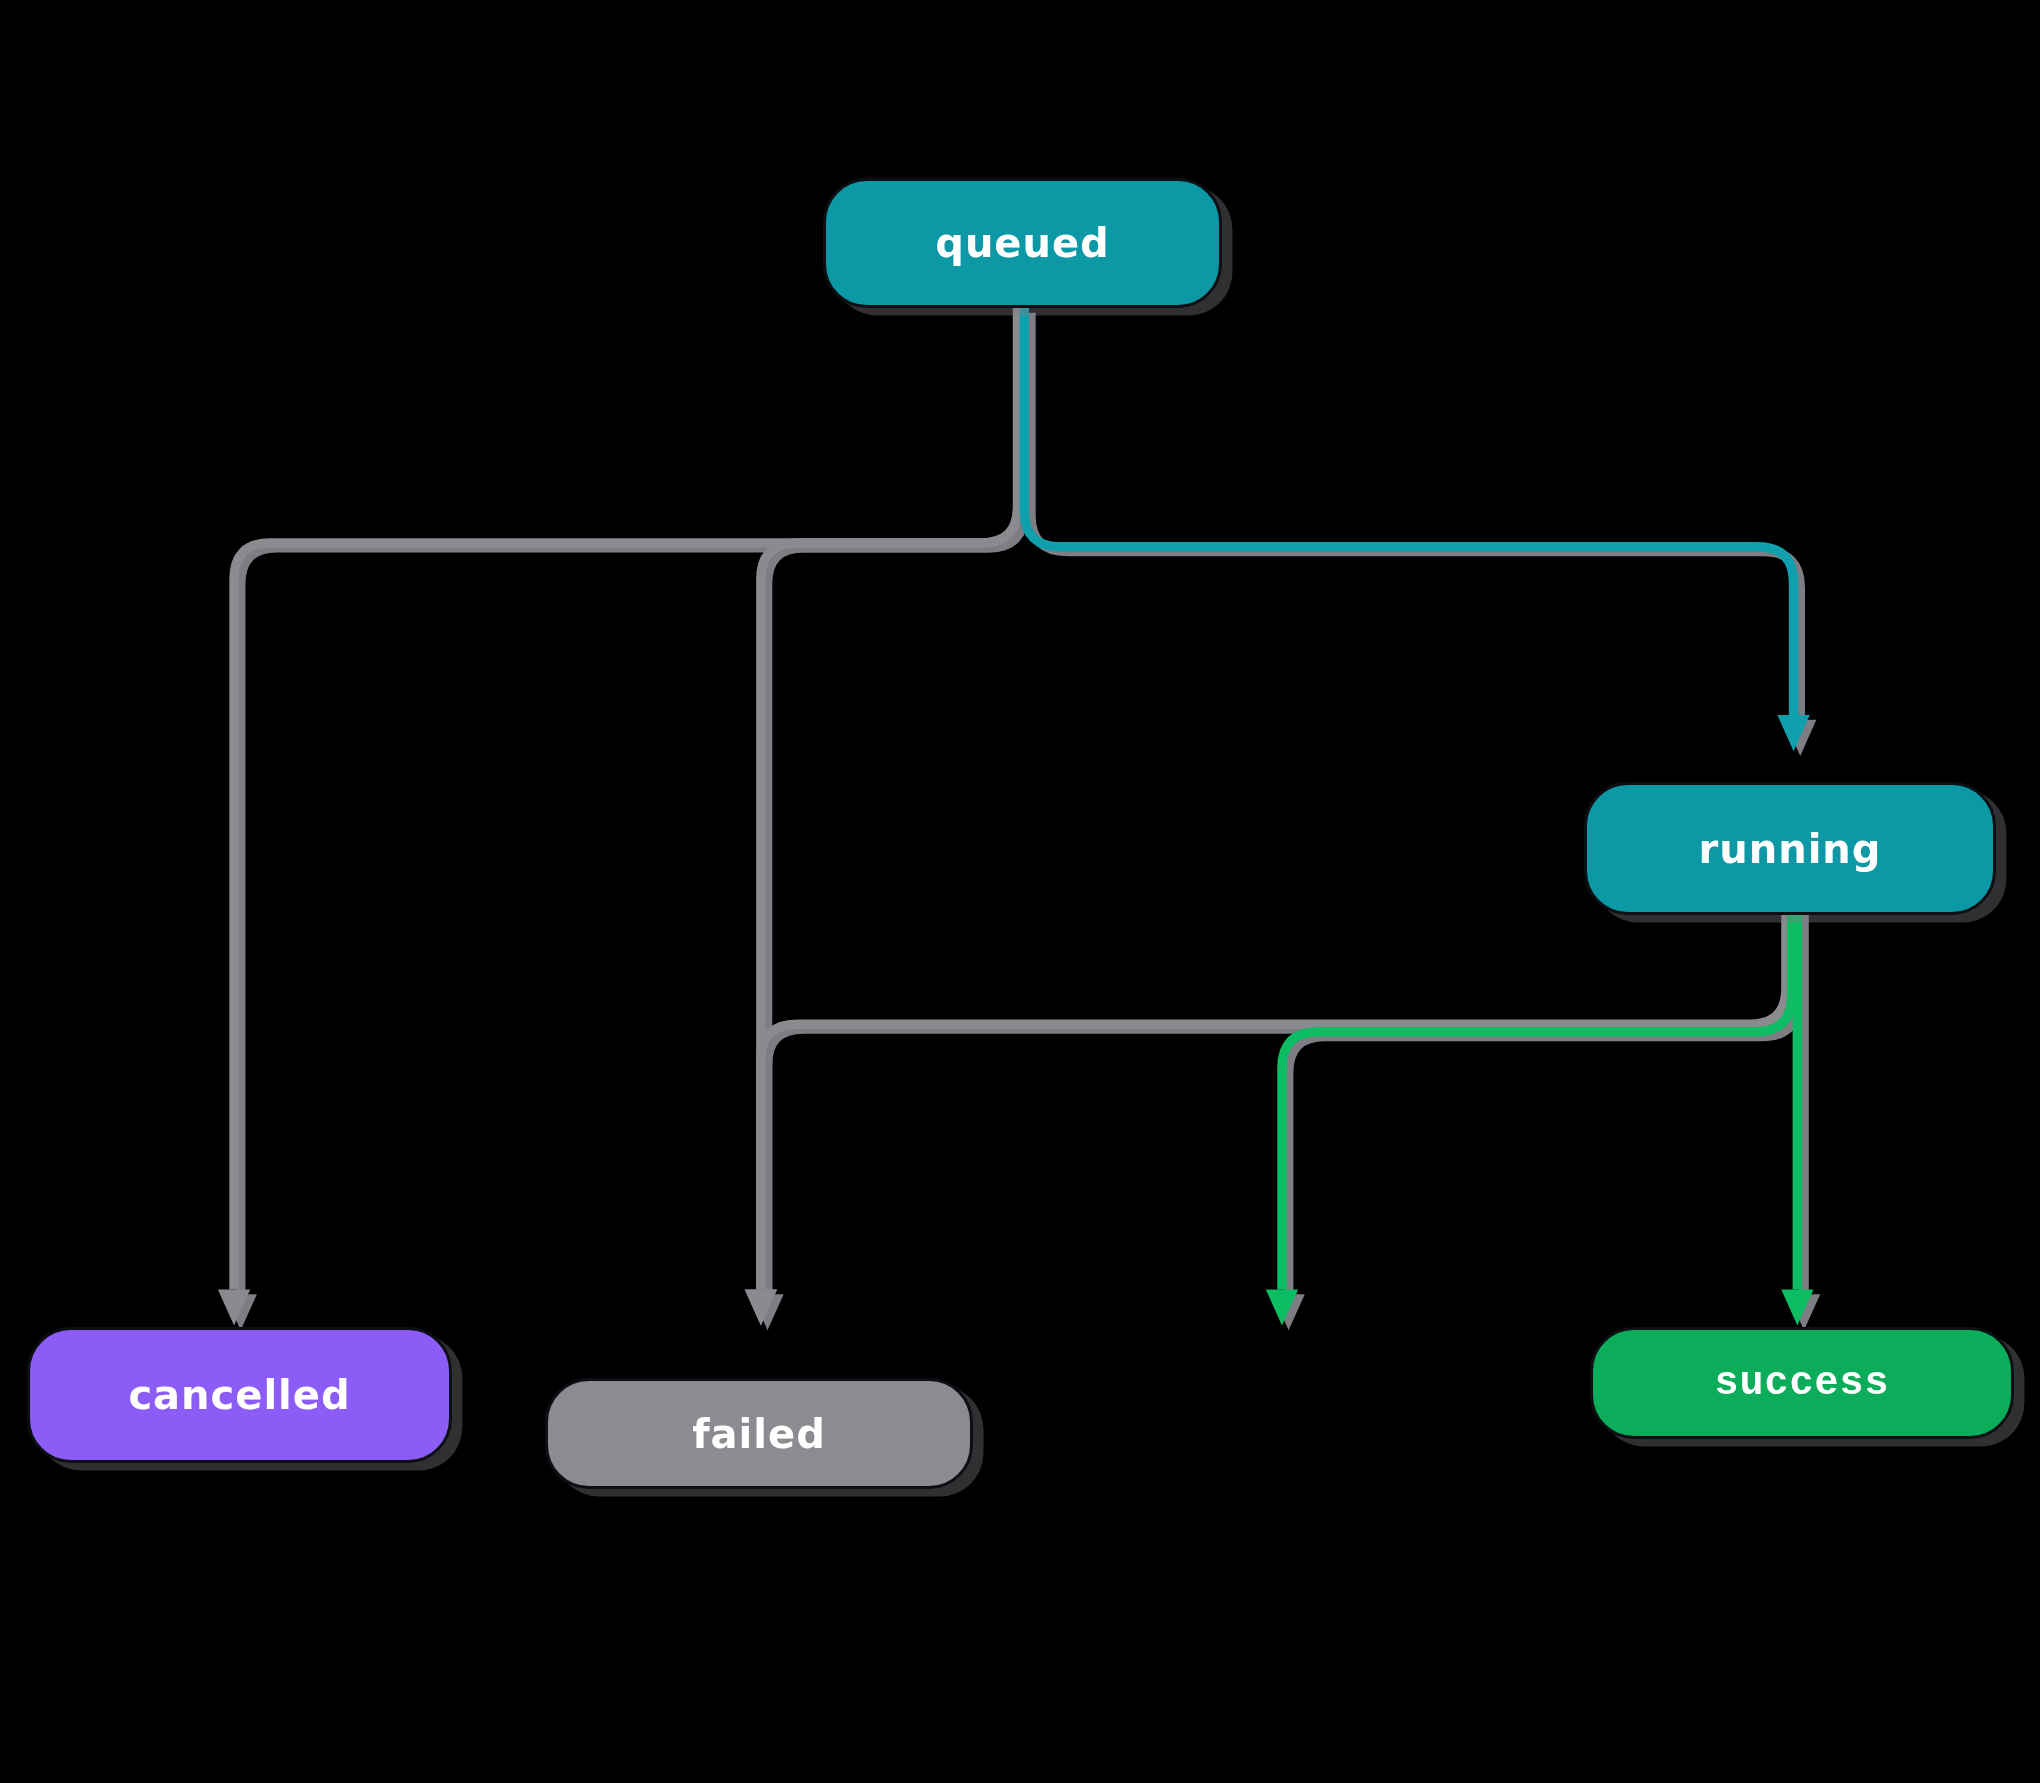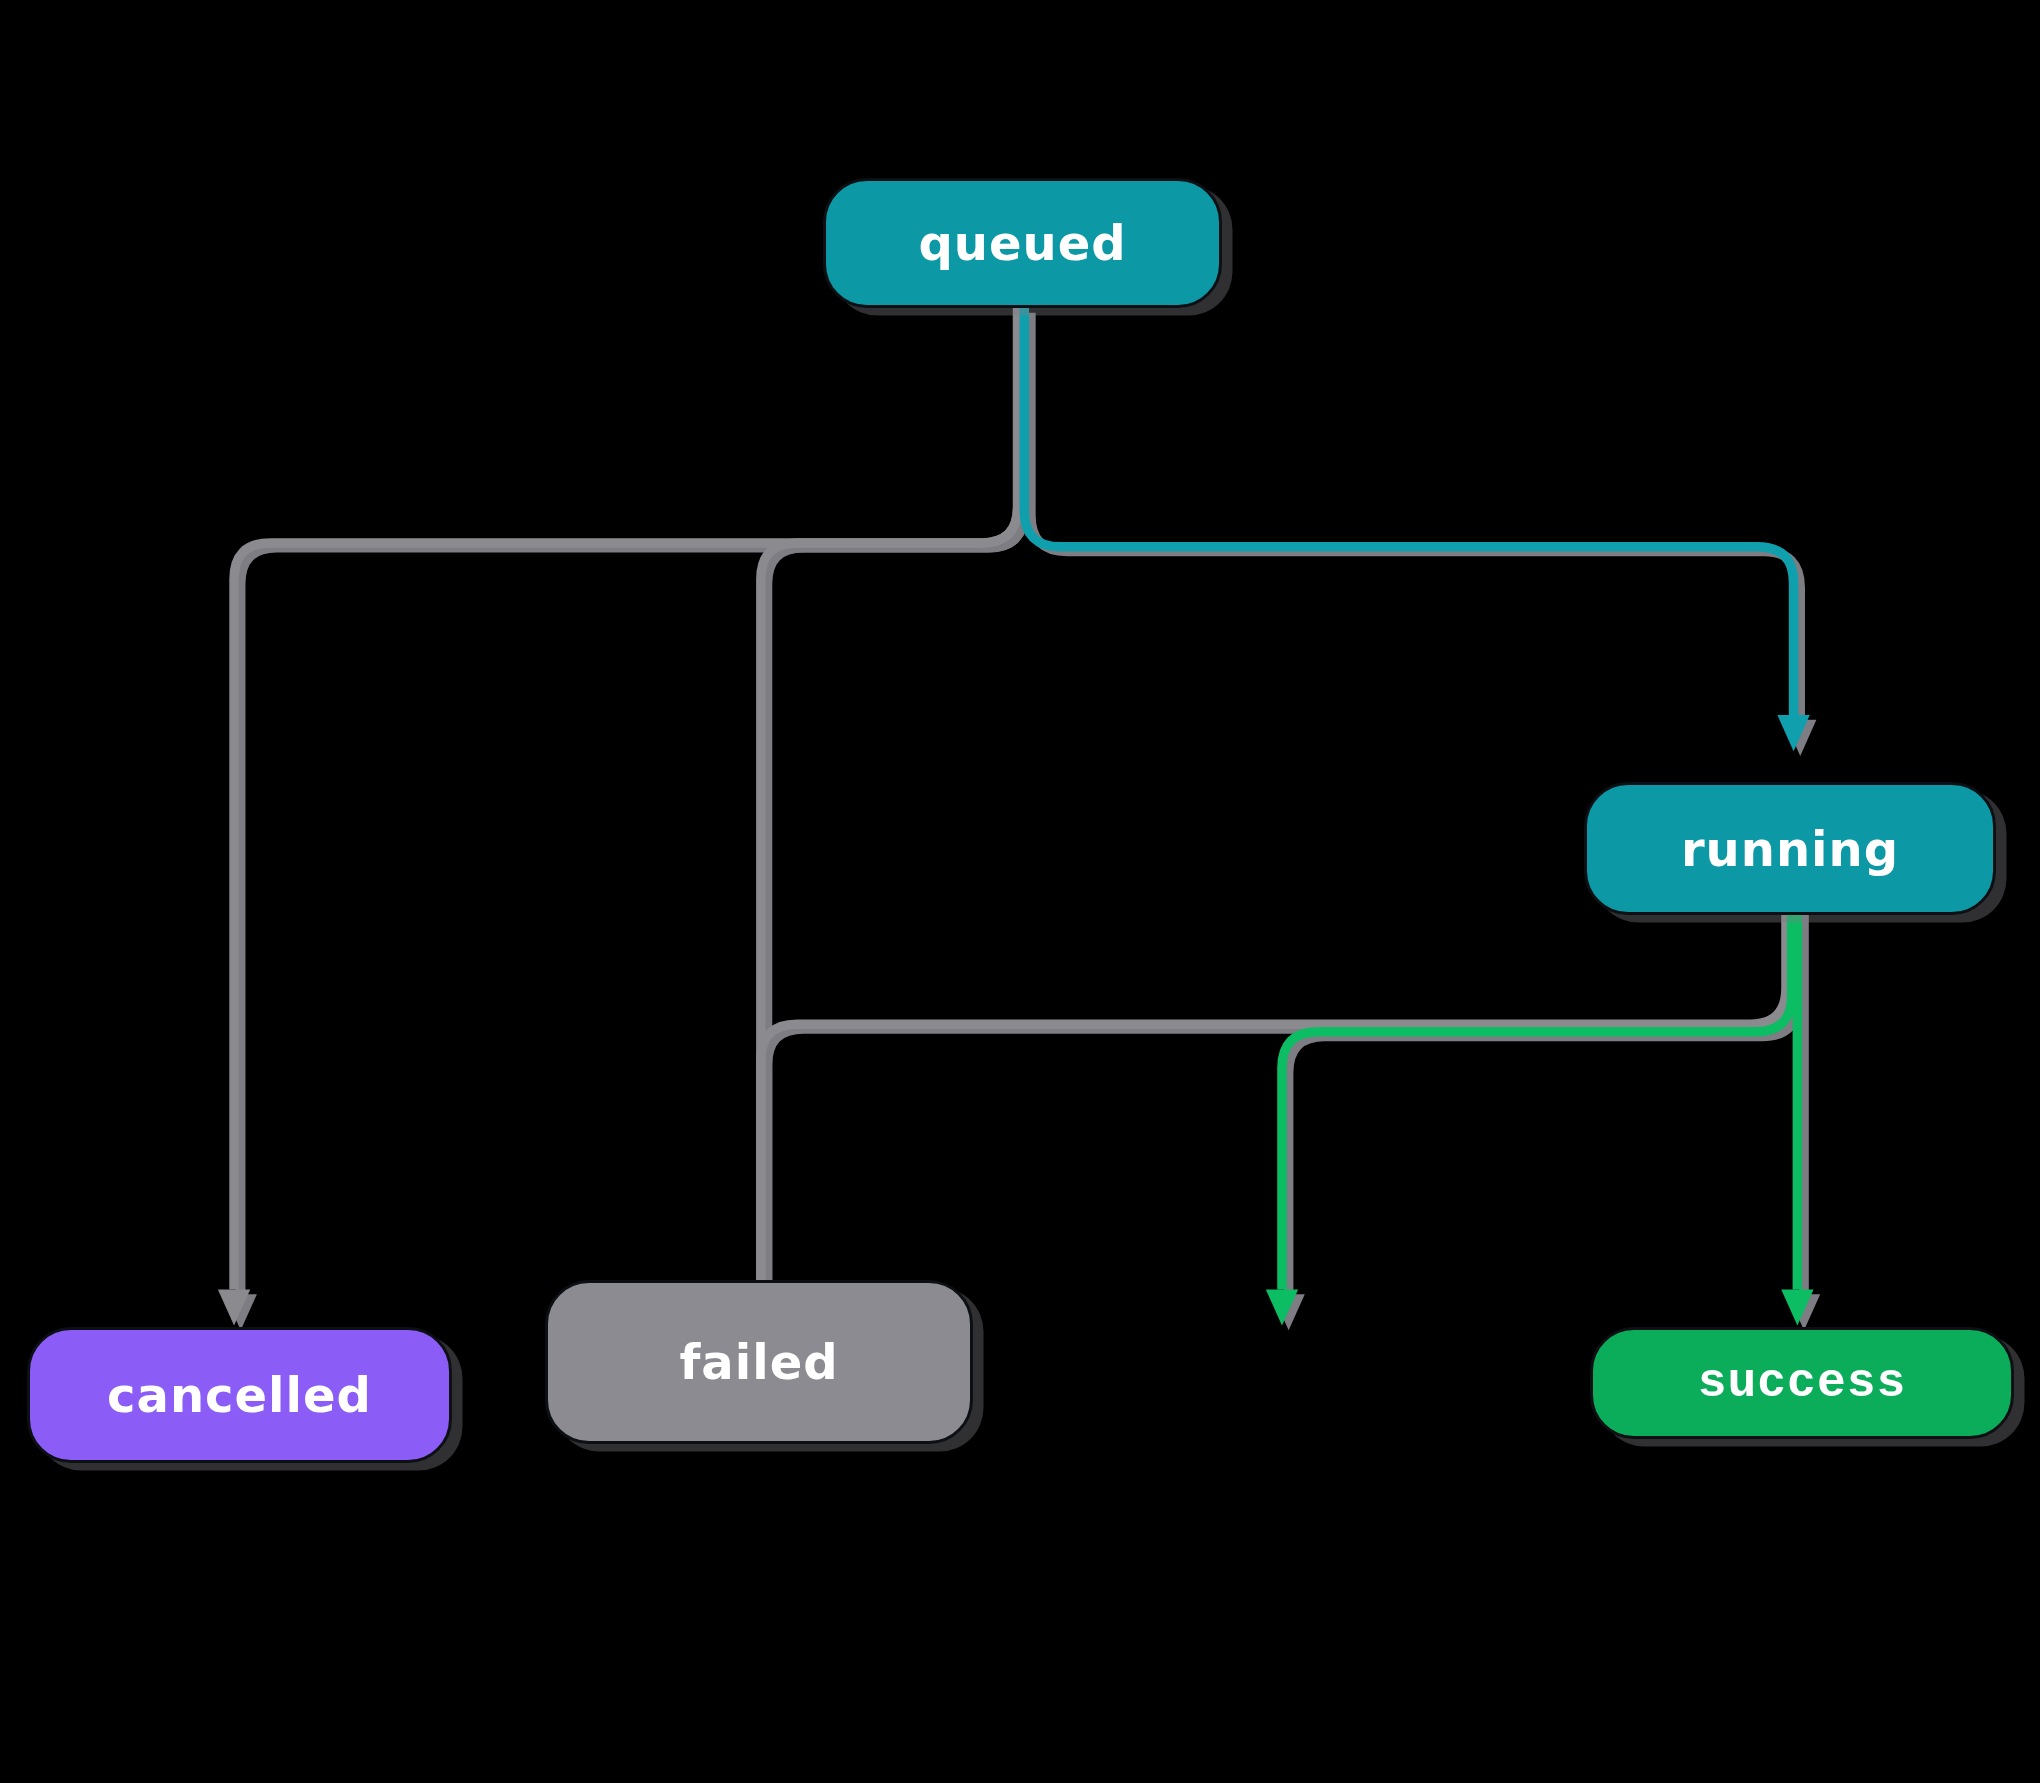--- a/index.html
+++ b/index.html
@@ -17,29 +17,29 @@
   .edges path{fill:none;stroke-width:10;}
   .edges .shadow path{stroke:#7d7d83;}
   .edges .shadow polygon{fill:#7d7d83;}
   .node{
     position:absolute;
     display:flex;align-items:center;justify-content:center;
     border:3.8px solid #0c1014;
     border-radius:44px;
     box-sizing:border-box;
     color:#ffffff;
-    font-size:48px;
+    font-size:40px;
     font-weight:700;
     letter-spacing:1px;
     box-shadow:10.5px 7.6px 0 rgba(125,125,131,0.38);
   }
   .node-queued   {left:823px;  top:178px;  width:399px; height:130px;}
   .node-running  {left:1584px; top:754px;  width:412px; height:133px;margin-top:28px;}
   .node-cancelled{left:27px;   top:1327px; width:425px; height:136px;}
-  .node-failed   {left:545px;  top:1280px; width:428px; height:164px;}
+  .node-failed   {left:545px;  top:1378px; width:428px; height:111px;}
   .node-partial  {left:1068px; top:1327px; width:428px; height:136px;}
   .node-success  {left:1590px; top:1327px; width:424px; height:112px;font-family:Liberation Mono, monospace;}
 </style>
 </head>
 <body>
 
 <div class="stage" style="background: rgb(0, 0, 0);">
 
   <svg class="edges" viewBox="0 0 2145 1875" xmlns="http://www.w3.org/2000/svg">
 

